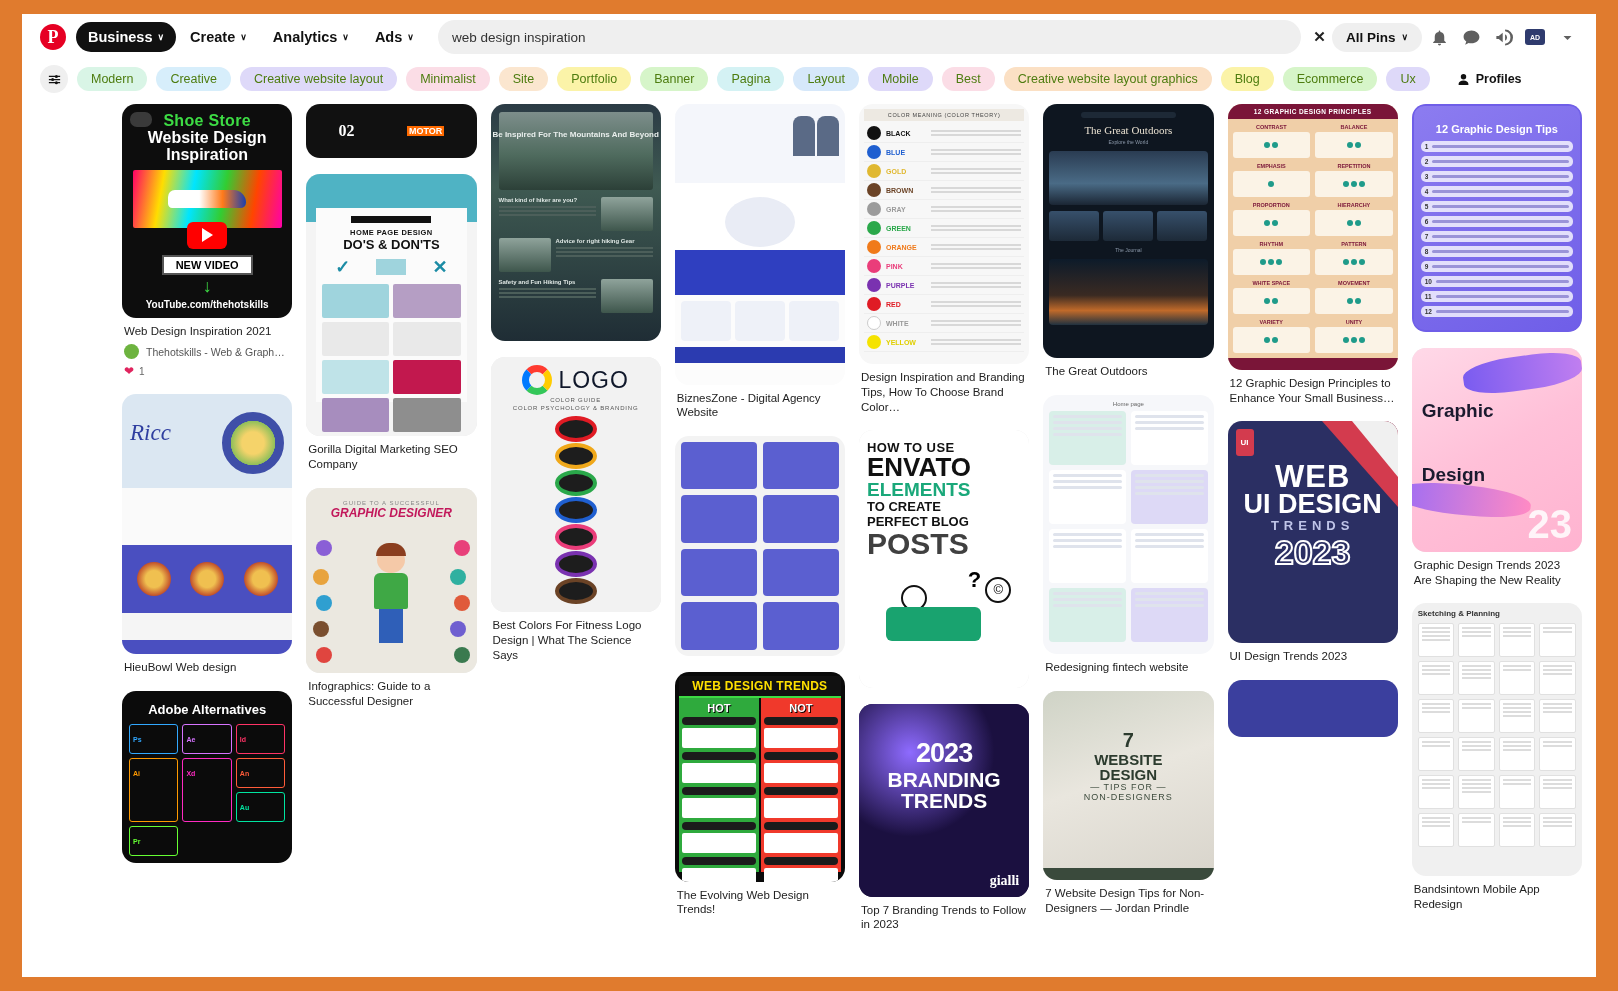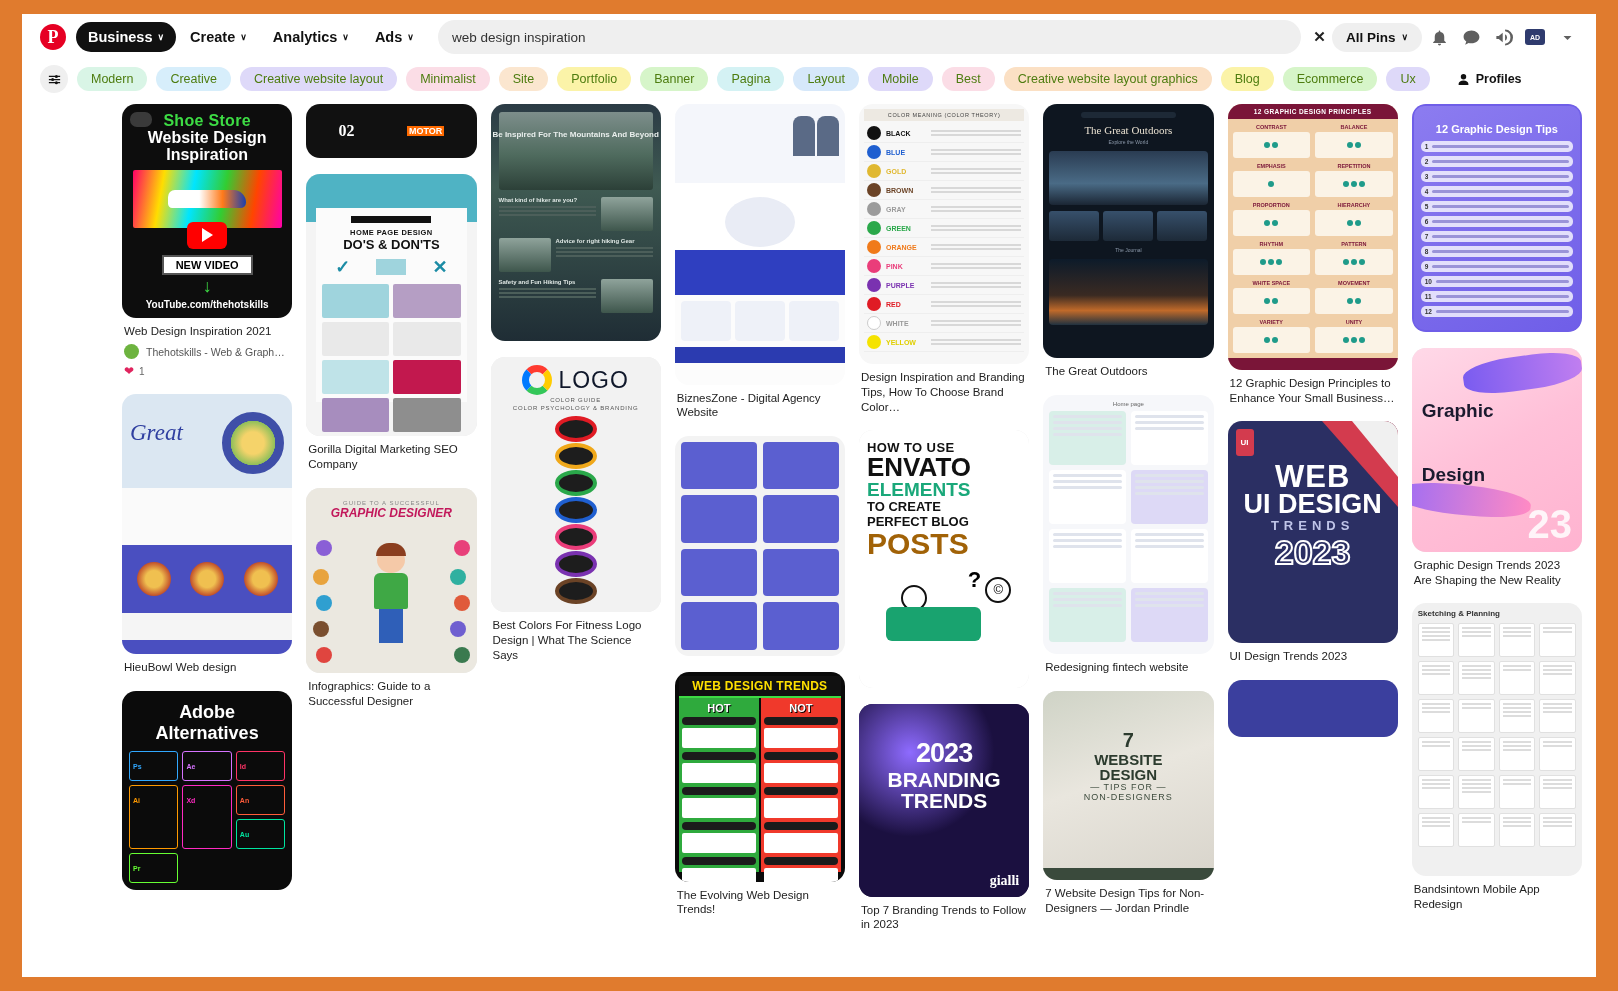--- a/index.html
+++ b/index.html
@@ -286,21 +286,21 @@
     background:linear-gradient(90deg,#9b6cf5,#ff8ac4);border-radius:45%;transform:rotate(6deg);}
   .a-gdt .t1{font-size:19px;font-weight:bold;color:#1a1a2e;margin-top:42px;}
   .a-gdt .t2{font-size:17px;font-weight:bold;color:#fff;}
   .a-gdt .t3{font-size:40px;font-weight:bold;color:#fff;opacity:.85;text-align:right;line-height:.9;}
 
   .a-env{aspect-ratio:177/268;background:#fff;padding:10px 8px;position:relative;}
   .a-env .l1{font-size:13px;font-weight:bold;color:#111;letter-spacing:.4px;}
   .a-env .l2{font-size:26px;font-weight:bold;color:#111;line-height:.95;}
   .a-env .l3{font-size:19px;font-weight:bold;color:#1aa87a;line-height:1;}
   .a-env .l4{font-size:13px;font-weight:bold;color:#111;}
-  .a-env .l5{font-size:30px;font-weight:bold;color:#a16207;line-height:1;}
+  .a-env .l5{font-size:30px;font-weight:bold;color:#404040;line-height:1;}
   .a-env .lap{margin-top:12px;height:78px;position:relative;}
   .a-env .lapbody{position:absolute;left:12%;bottom:8px;width:62%;height:34px;
     background:#19a36f;border-radius:6px;}
   .a-env .pers{position:absolute;left:22%;bottom:38px;width:26px;height:26px;
     border-radius:50%;background:#fff;border:2px solid #111;}
   .a-env .cmark{position:absolute;right:10px;top:6px;width:26px;height:26px;border-radius:50%;
     border:2px solid #111;display:flex;align-items:center;justify-content:center;font-size:13px;}
   .a-env .qm{position:absolute;right:40px;top:-4px;font-size:22px;font-weight:bold;}
 
   .a-fin{aspect-ratio:176/268;background:#f6f7fa;padding:6px;}
@@ -339,21 +339,21 @@
   .a-mont .ti{position:absolute;left:50%;top:18px;transform:translateX(-50%);
     color:#e9eeec;font-size:8px;font-weight:bold;text-align:center;white-space:nowrap;}
   .a-mont .card{display:flex;gap:5px;margin-top:7px;}
   .a-mont .card .tx{flex:1;}
   .a-mont .card .tx b{display:block;color:#dfe7e4;font-size:6px;margin-bottom:3px;}
   .a-mont .card .tx i{display:block;height:2px;background:#4c5f5a;margin-bottom:2px;}
   .a-mont .card .im{width:52px;height:34px;border-radius:2px;
     background:linear-gradient(180deg,#8fa39b,#3e564c);}
 
   .a-adobe{aspect-ratio:178/144;background:#0b0b0b;padding:7px;}
-  .a-adobe .t{color:#fff;font-size:18px;font-weight:bold;text-align:center;margin:4px 0 7px;}
+  .a-adobe .t{color:#fff;font-size:13px;font-weight:bold;text-align:center;margin:4px 0 7px;}
   .a-adobe .g{display:grid;grid-template-columns:repeat(3,1fr);
     grid-auto-rows:30px;gap:4px;}
   .a-adobe .c{border:1.5px solid;border-radius:3px;padding:3px;}
   .a-adobe .c b{font-size:7px;font-weight:bold;}
 
   .a-motor{aspect-ratio:178/56;background:#111;display:flex;align-items:center;
     justify-content:space-around;padding:6px;}
   .a-motor .lg{color:#fff;font-size:16px;font-weight:bold;font-family:"Liberation Serif",serif;}
   .a-motor .mt{color:#fff;font-size:9px;font-weight:bold;}
   .a-motor .mt s{background:#ff6a00;text-decoration:none;padding:0 2px;}
@@ -484,21 +484,21 @@
       <div class="pin-react">
         <span class="heart">❤</span>
         <span class="cnt">1</span>
       </div>
     </div>
 
     <div class="pin">
       <div class="pin-img">
         <div class="a-rice">
           <div class="hero">
-              <div class="wm">Great</div>
+              <div class="wm">Ricc</div>
               <div class="bowl"></div>
             </div>
           <div class="mid"></div>
           <div class="band">
               <div class="d"></div>
               <div class="d"></div>
               <div class="d"></div>
             </div>
           <div class="foot">
               <div class="bb"></div>

